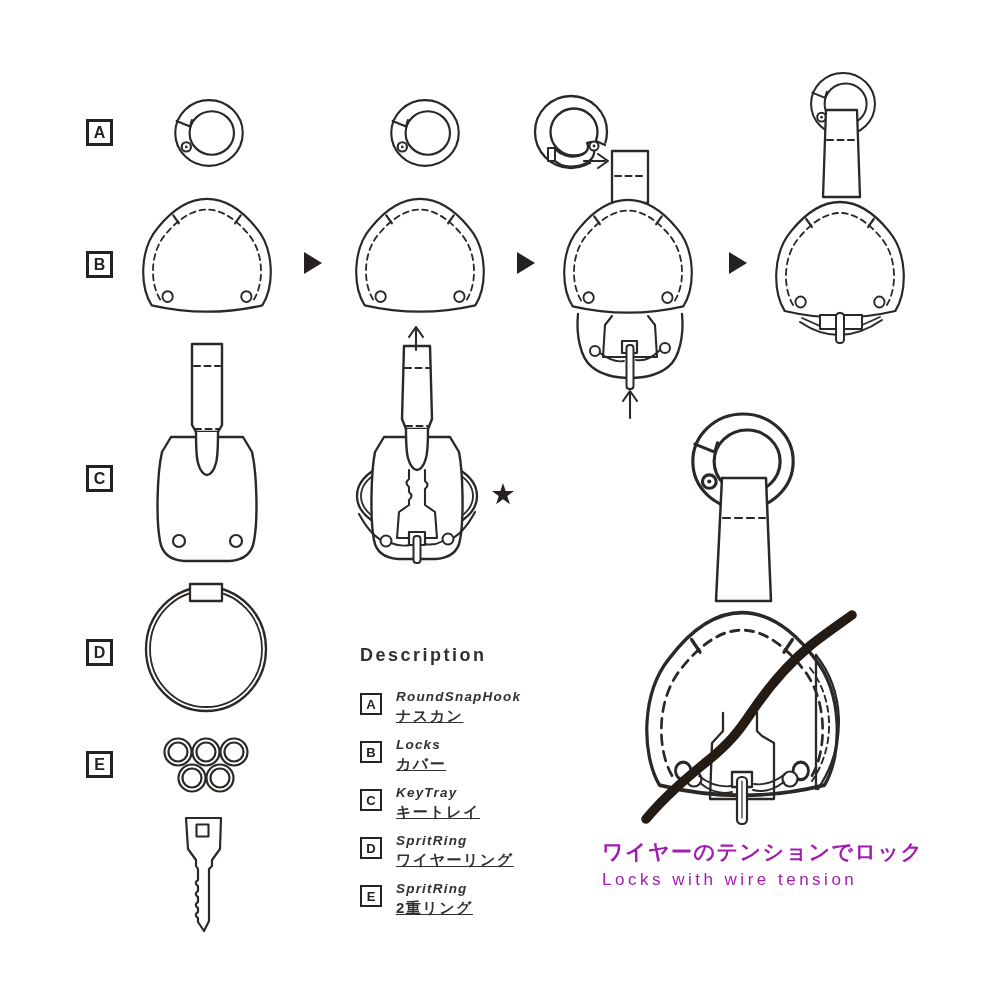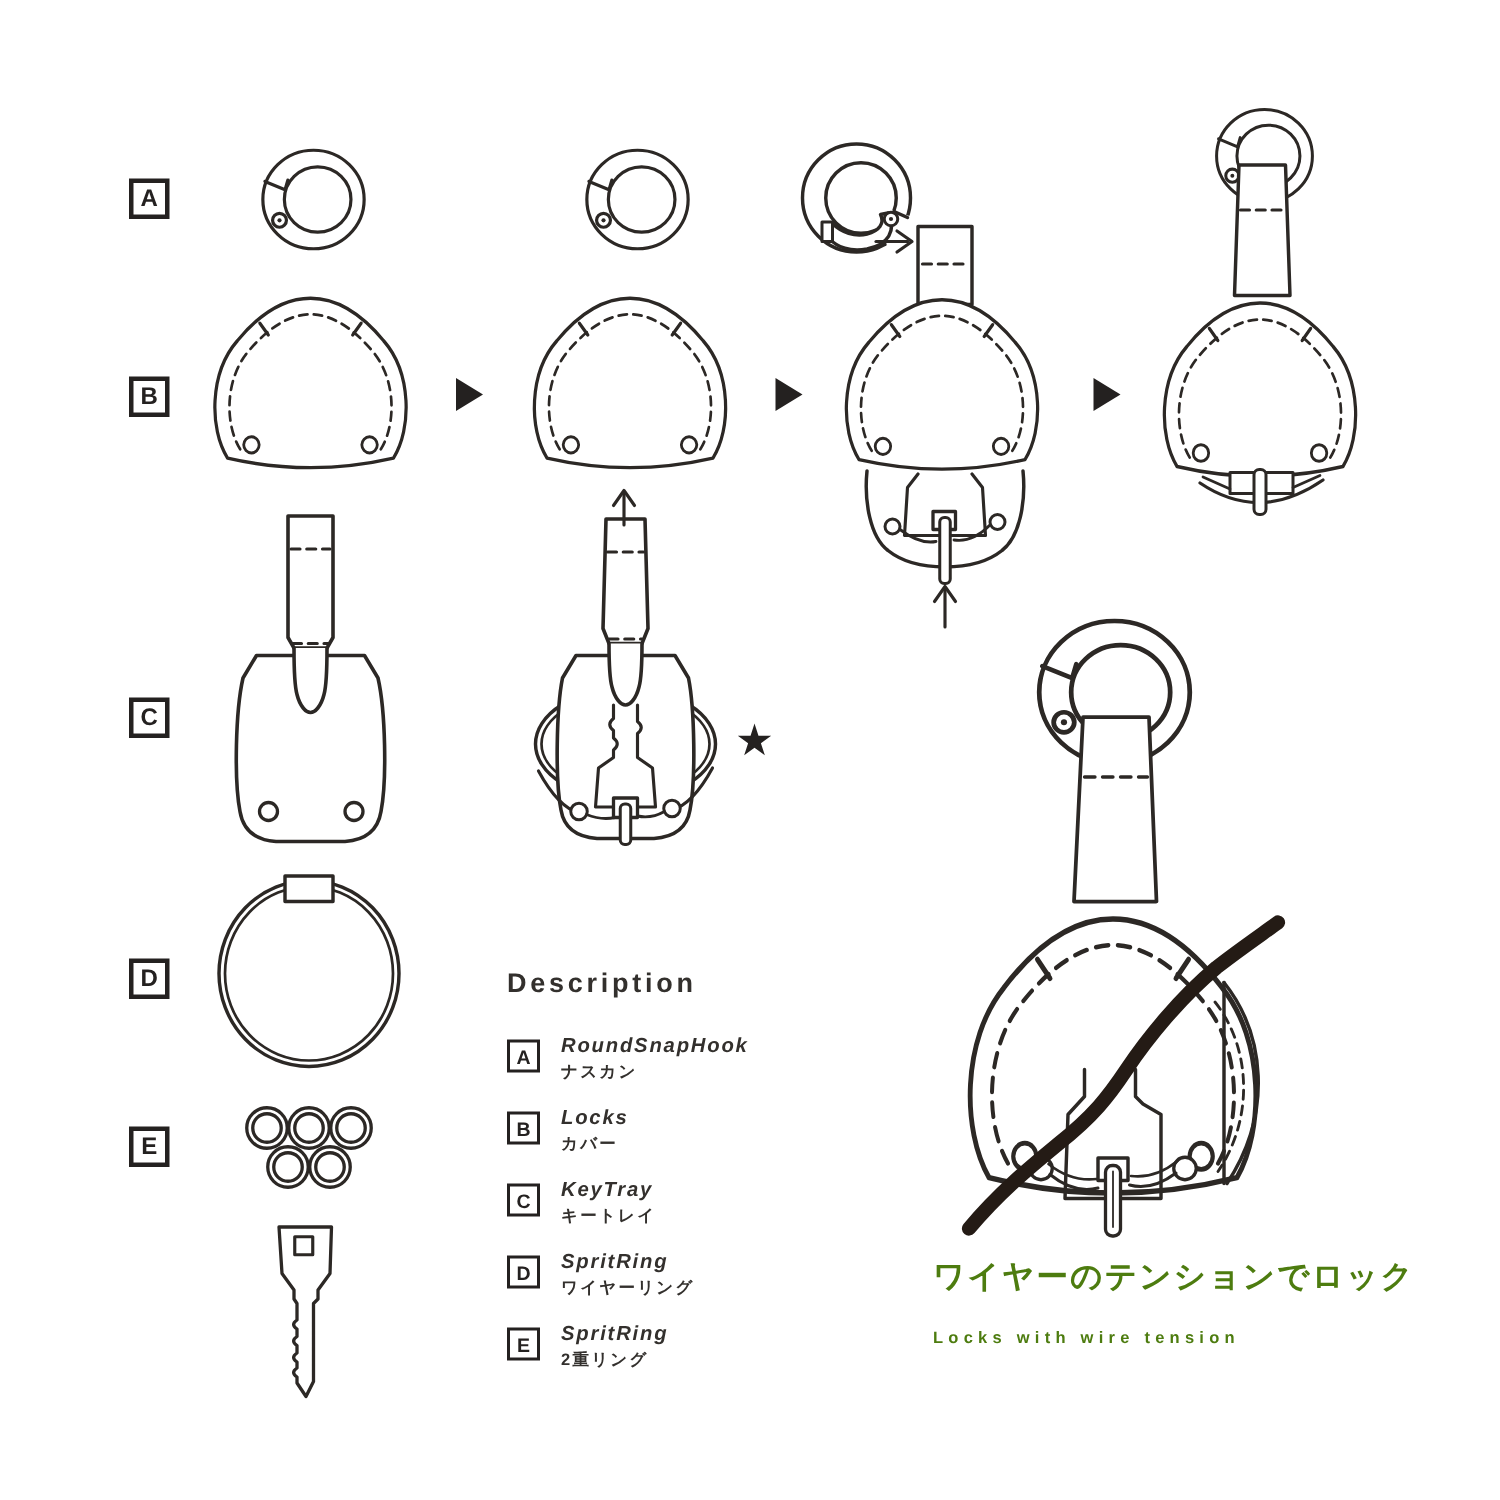--- a/index.html
+++ b/index.html
@@ -2,31 +2,31 @@
 <html><head>
 <meta charset="utf-8">
 <style>
   html,body{margin:0;padding:0;background:#fff;}
   .canvas{position:relative;width:1000px;height:1000px;background:#ffffff;
           font-family:"Liberation Sans", sans-serif;overflow:hidden;color:#2c2825;}
   svg.art{position:absolute;left:0;top:0;display:block;}
   .part-label{position:absolute;width:27px;height:27px;border:3px solid #242120;
               box-sizing:border-box;display:flex;align-items:center;justify-content:center;
               font-weight:bold;font-size:16px;color:#242120;background:#fff;}
-  .legend{position:absolute;left:338px;top:645px;}
+  .legend{position:absolute;left:360px;top:645px;}
   .legend-title{font-size:18px;font-weight:bold;letter-spacing:2.5px;color:#33302d;margin:0 0 22px 0;}
   .legend-row{display:flex;align-items:flex-start;height:36px;margin-bottom:12px;}
   .legend-box{width:22px;height:22px;border:2.5px solid #242120;box-sizing:border-box;
               display:flex;align-items:center;justify-content:center;font-weight:bold;
               font-size:13px;color:#242120;margin:5px 14px 0 0;flex:0 0 auto;background:#fff;}
   .legend-en{font-size:13.5px;font-weight:bold;letter-spacing:1.2px;color:#33302d;line-height:18px;font-style:italic;}
-  .legend-jp{font-size:11px;font-weight:bold;letter-spacing:1.5px;color:#33302d;line-height:19px;}
-  .caption{position:absolute;left:622px;top:839px;color:#4d7c0f;}
+  .legend-jp{font-size:15px;font-weight:bold;letter-spacing:1.5px;color:#33302d;line-height:19px;text-decoration:underline;}
+  .caption{position:absolute;left:602px;top:839px;color:#a21caf;}
   .caption-jp{font-size:21px;font-weight:bold;letter-spacing:1.5px;line-height:25px;}
-  .caption-en{font-size:11px;font-weight:bold;letter-spacing:3.5px;margin-top:18px;line-height:20px;}
+  .caption-en{font-size:17px;font-weight:normal;letter-spacing:3.5px;margin-top:6px;line-height:20px;}
   .star{position:absolute;left:490px;top:480px;font-size:29px;line-height:29px;color:#242120;}
 </style>
 </head>
 <body>
 
 <div class="canvas">
 
 <svg class="art" width="1000" height="1000" viewBox="0 0 1000 1000">
   <defs>
     <symbol id="carabiner" viewBox="0 0 80 80" preserveAspectRatio="none">

